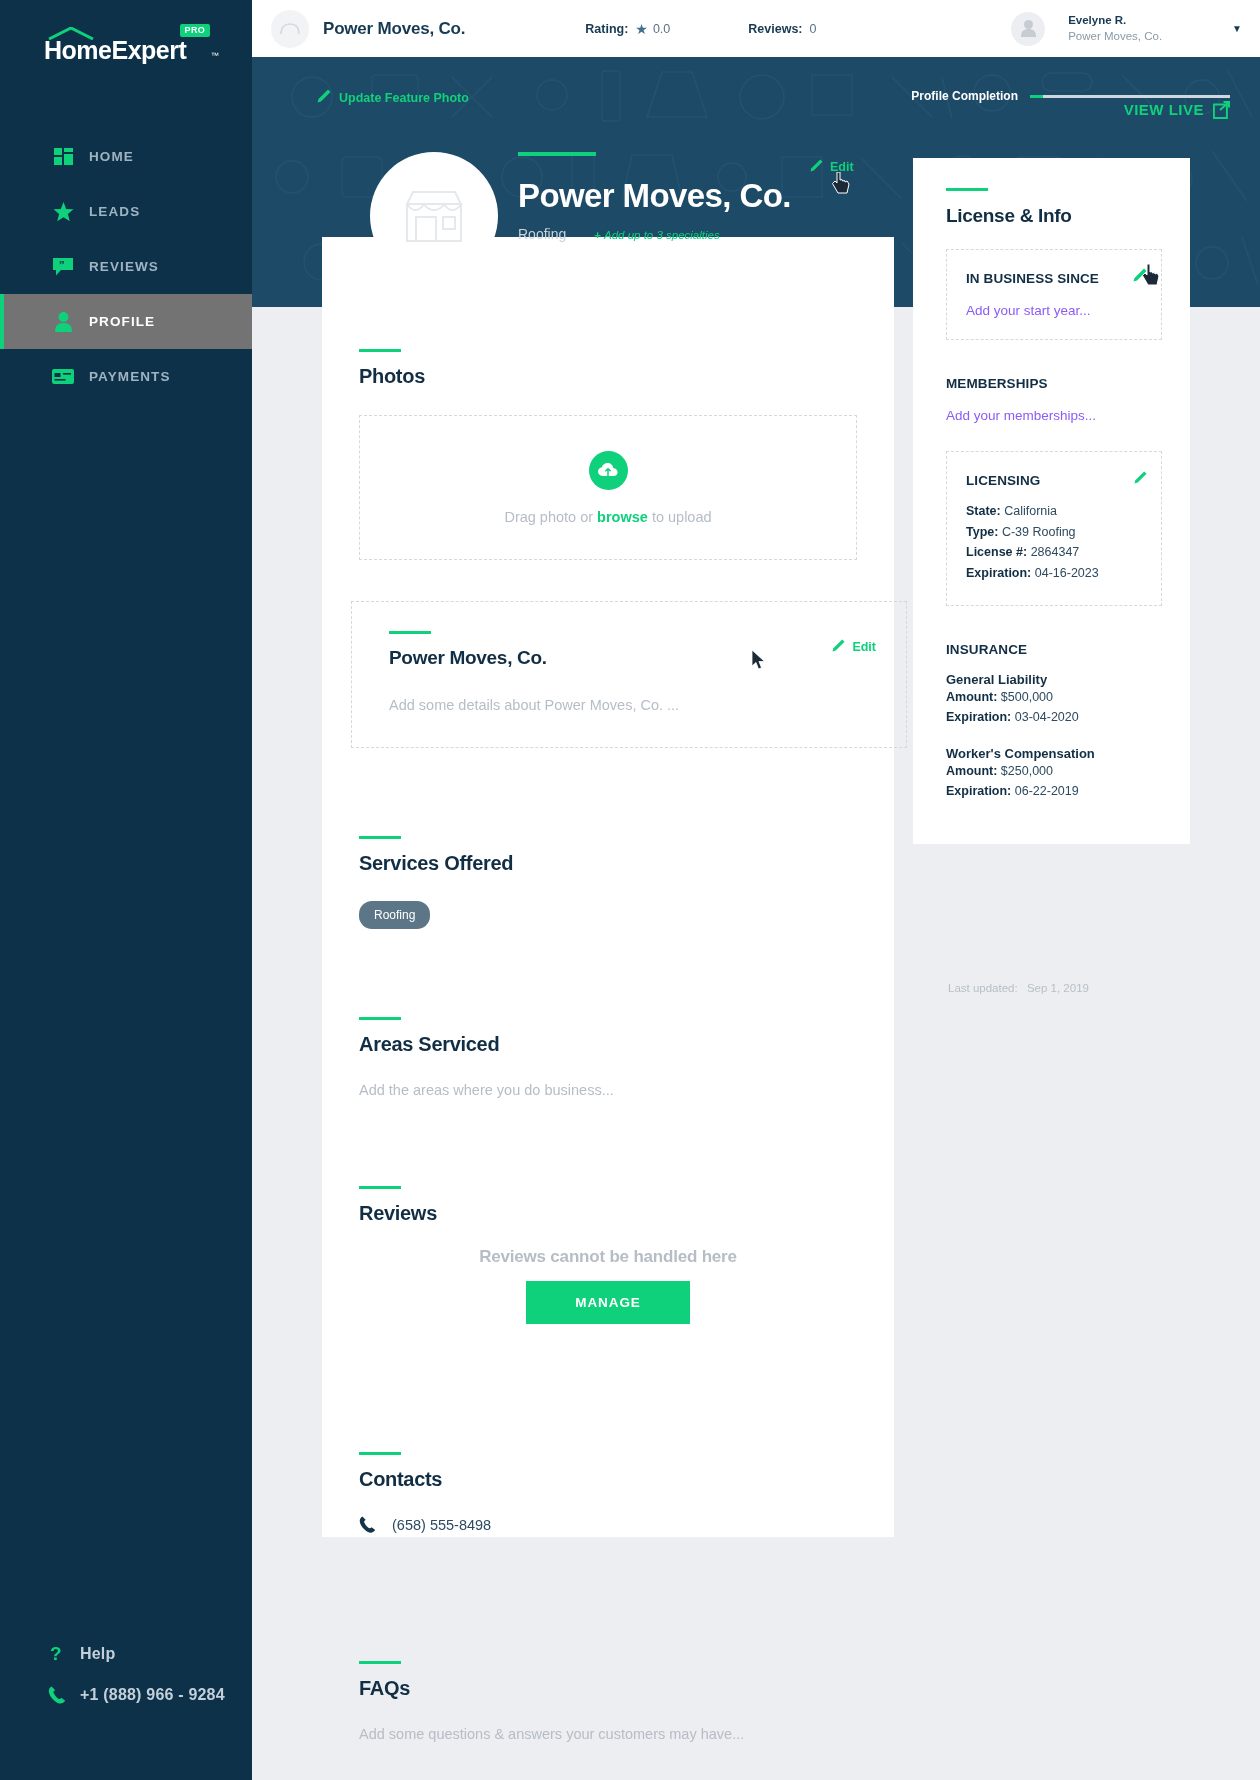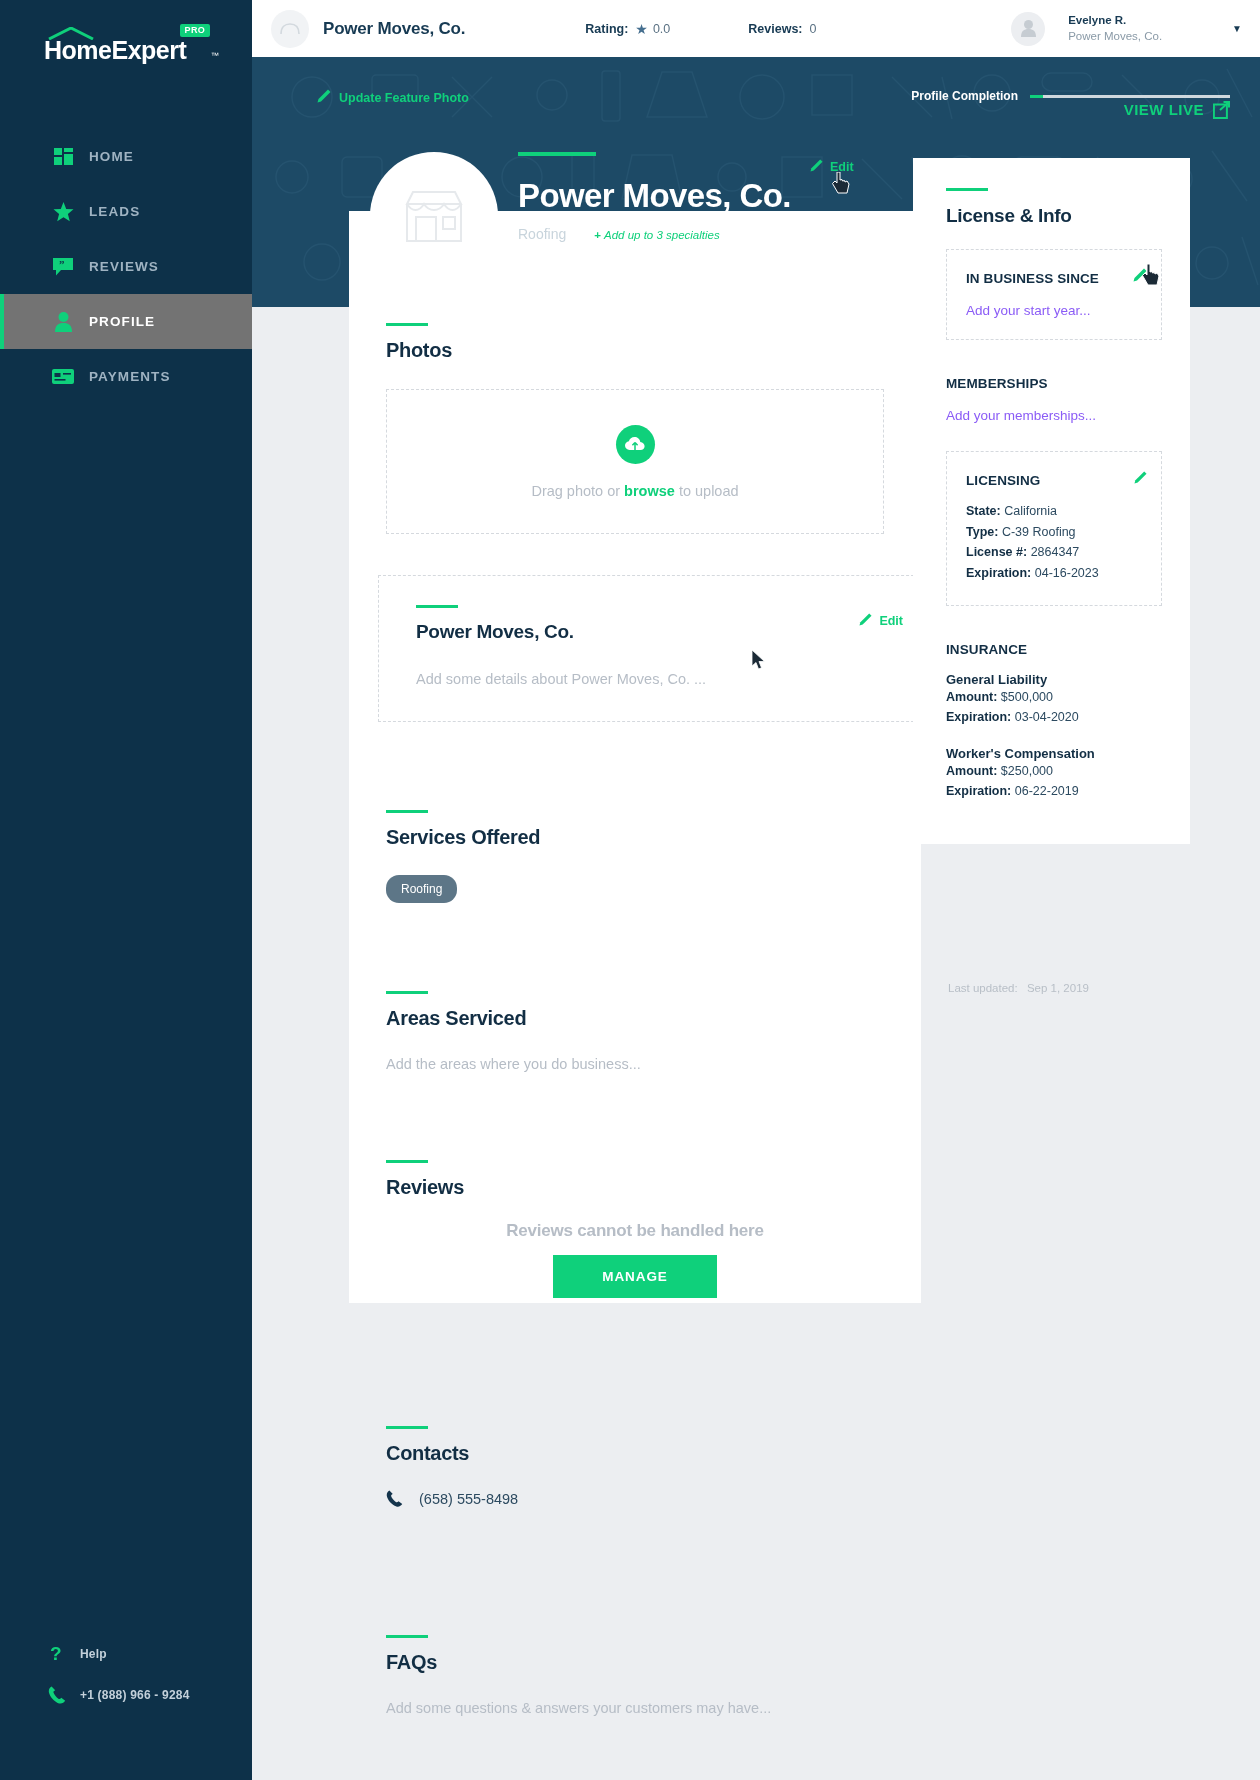--- a/index.html
+++ b/index.html
@@ -85,21 +85,21 @@
     display: flex; align-items: center;
     padding-left: 46px; margin-bottom: 22px;
     cursor: pointer;
   }
   .side-foot-row .fi {
     width: 22px; margin-right: 12px;
     display: flex; align-items: center; justify-content: center;
     flex: none;
   }
   .side-foot-row .ft {
-    color: #c3d0da; font-size: 12px; font-weight: bold; letter-spacing: 0.2px;
+    color: #c3d0da; font-size: 16px; font-weight: bold; letter-spacing: 0.2px;
   }
 
   
   .topbar {
     position: absolute; left: 252px; top: 0;
     width: 1008px; height: 57px;
     background: #ffffff;
     display: flex; align-items: center;
     z-index: 25;
   }
@@ -150,25 +150,24 @@
   .bar { width: 200px; height: 3px; background: #cfd8de; position: relative; }
   .bar .fill { position: absolute; left: 0; top: 0; height: 100%; width: 13px; background: #0fd07b; }
   .view-live {
     position: absolute; right: 30px; top: 44px;
     display: flex; align-items: flex-start; cursor: pointer;
   }
   .view-live .lbl { color: #0fd07b; font-size: 15px; font-weight: bold; letter-spacing: 0.5px; margin-right: 9px; }
 
   
   .main-card {
-    position: absolute; left: 322px; top: 211px;
-    width: 572px; height: 1092px;
+    position: absolute; left: 322px; top: 237px;
+    width: 572px; height: 1300px;
     background: #ffffff;
     z-index: 10;
-    margin-left: 27px;
   }
   .biz-avatar {
     position: absolute; left: 370px; top: 152px;
     width: 128px; height: 128px; border-radius: 50%;
     background: #ffffff;
     z-index: 20;
     display: flex; align-items: center; justify-content: center;
   }
   .hero-title-block { position: absolute; left: 518px; top: 152px; z-index: 20; }
   .rule { width: 78px; height: 4px; background: #0fd07b; }

